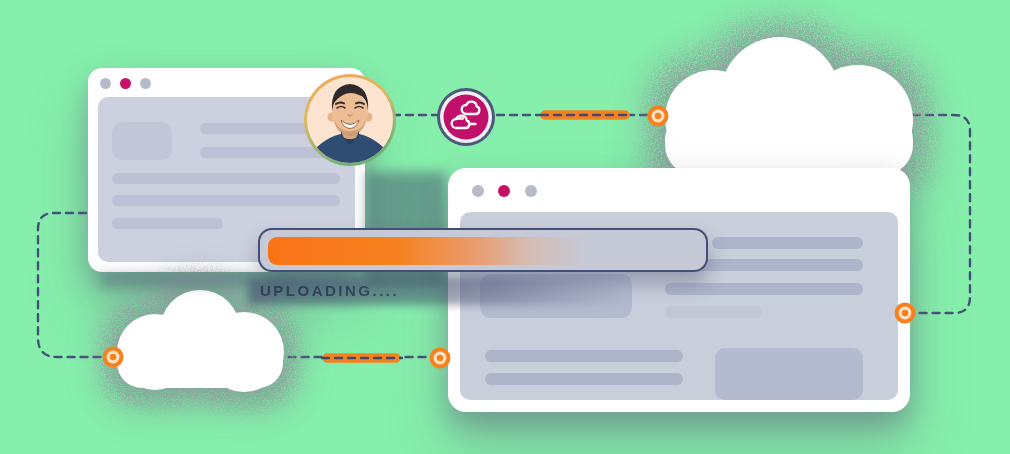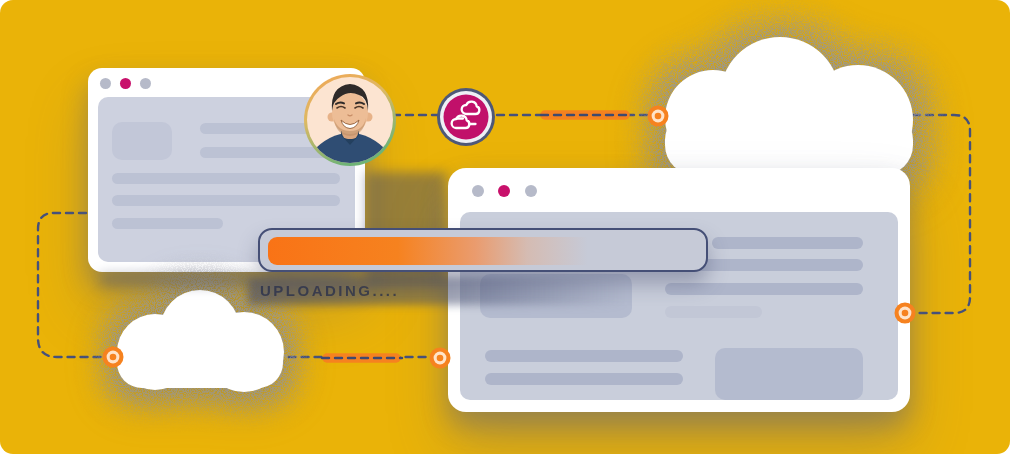--- a/index.html
+++ b/index.html
@@ -1,16 +1,16 @@
 <!DOCTYPE html>
 <html><head>
 <meta charset="utf-8">
 <style>
   html,body{margin:0;padding:0;background:#fff;font-family:"Liberation Sans",sans-serif;}
-  #stage{position:relative;width:1010px;height:454px;background:#eab308;overflow:hidden;border-radius:13px;}
+  #stage{position:relative;width:1010px;height:454px;background:#86efac;overflow:hidden;}
   .abs{position:absolute;}
 
   
   .window{background:#fff;border-radius:14px;
           box-shadow:0 14px 26px rgba(92,98,122,.42),0 36px 60px rgba(92,98,122,.28);}
   .dot{width:11px;height:11px;border-radius:50%;}
   .panel{border-radius:10px;}
   .ph-bar{border-radius:6px;}
   .ph-block{border-radius:10px;}
 

